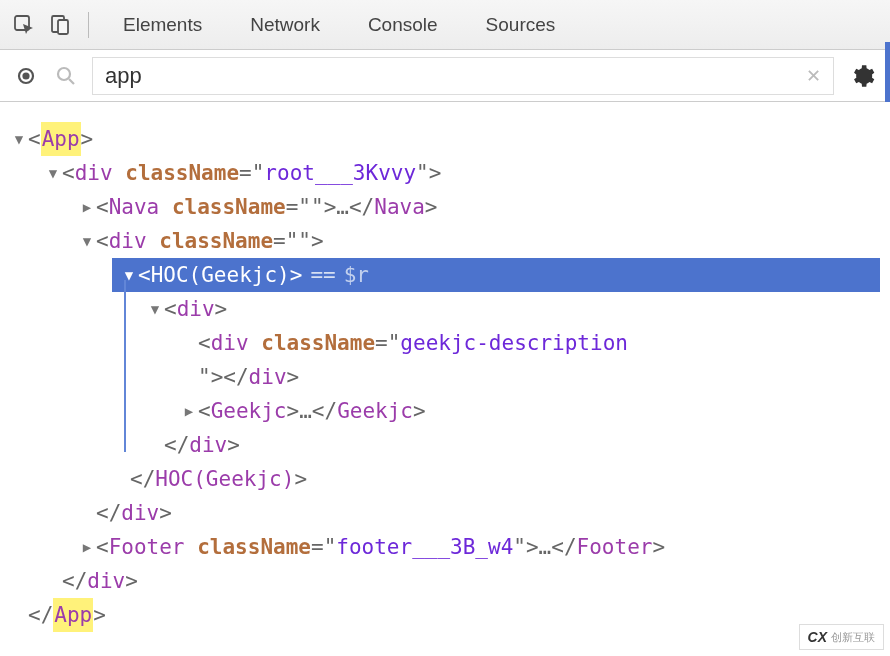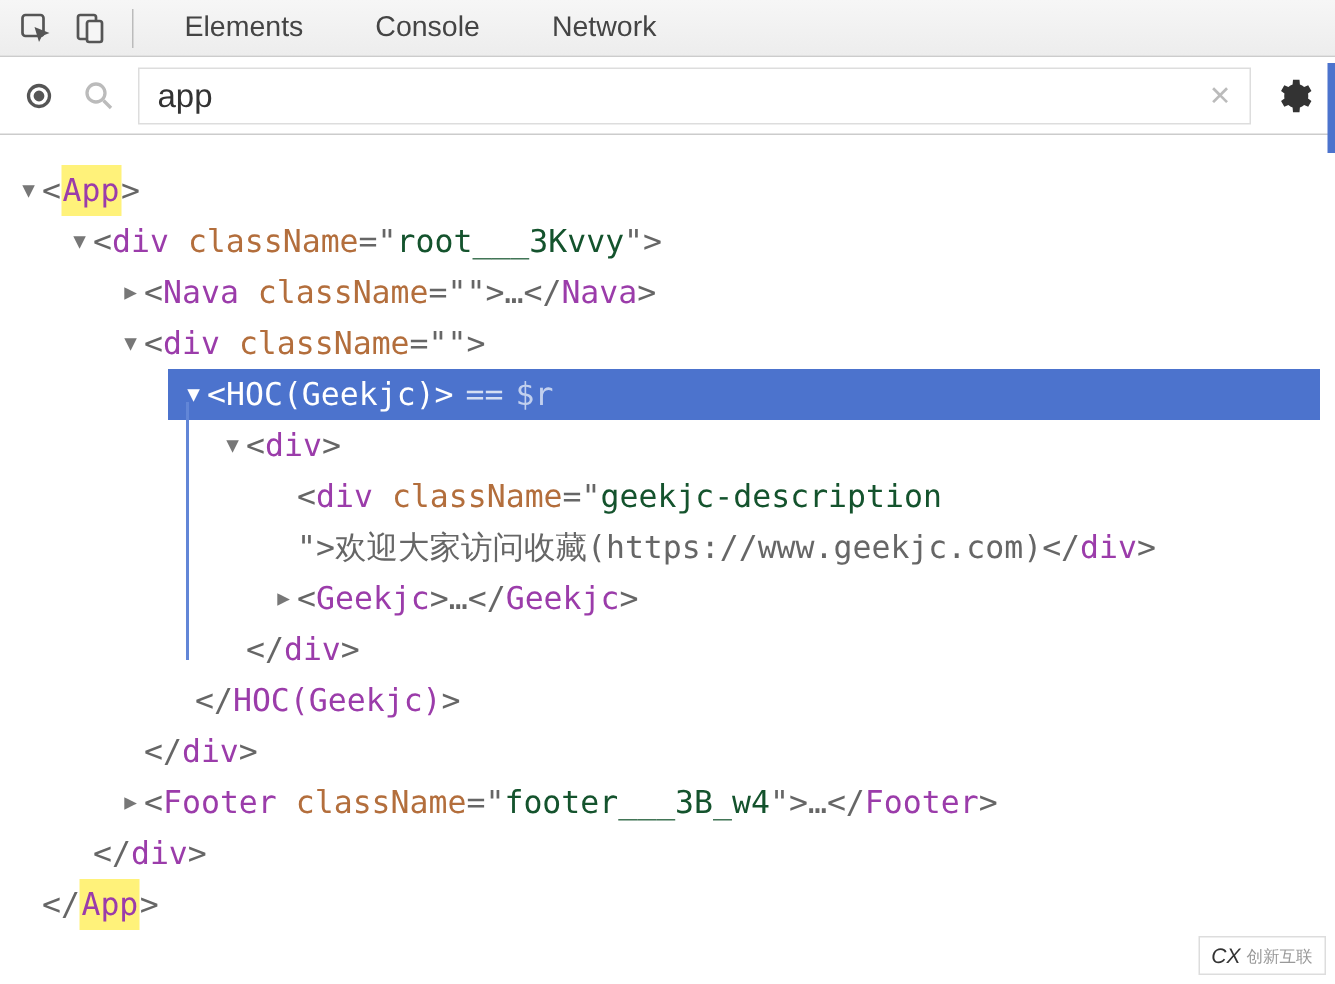--- a/index.html
+++ b/index.html
@@ -7,21 +7,21 @@
       font-family: -apple-system, BlinkMacSystemFont, "Segoe UI", sans-serif;
       background: #fff;
       width: 890px;
       height: 656px;
       overflow: hidden;
       position: relative;
     }
     .tabs-bar {
       display: flex;
       align-items: center;
-      height: 38px;
+      height: 50px;
       border-bottom: 1px solid #ccc;
       background: linear-gradient(#f6f6f6, #ededed);
       padding: 0 8px;
       gap: 4px;
     }
     .inspect-icon, .device-icon {
       width: 32px;
       height: 32px;
       display: flex;
       align-items: center;
@@ -115,22 +115,22 @@
       cursor: pointer;
     }
     .indent-0 { padding-left: 0px; }
     .indent-1 { padding-left: 34px; }
     .indent-2 { padding-left: 68px; }
     .indent-3 { padding-left: 102px; }
     .indent-4 { padding-left: 136px; }
     .indent-5 { padding-left: 170px; }
     .punct { color: #666; }
     .tag-purple { color: #9b3caa; }
-    .attr-name { color: #b36e3c; }
-    .attr-val { color: #14532d; }
+    .attr-name { color: #b36e3c; font-weight: bold; }
+    .attr-val { color: #6d28d9; }
     .q { color: #666; }
     .highlight {
       background: #fff27a;
       padding: 0 1px;
     }
     .selected-row {
       background: #4c73cd;
       color: #fff;
       margin-left: 102px;
       margin-right: 0;
@@ -167,21 +167,21 @@
       font-size: 11px;
       color: #999;
       border: 1px solid #ddd;
       padding: 4px 8px;
       display: flex;
       align-items: center;
       gap: 4px;
       background: #fff;
     }
     .watermark .cx {
-      font-weight: normal;
+      font-weight: bold;
       font-size: 14px;
       font-style: italic;
       color: #333;
     }
   </style>
 </head>
 <body>
 
 <div class="tabs-bar">
   <div class="inspect-icon">
@@ -191,22 +191,23 @@
     </svg>
   </div>
   <div class="device-icon">
     <svg width="22" height="22" viewBox="0 0 22 22" fill="none" stroke="#555" stroke-width="1.8">
       <rect x="3" y="2" width="12" height="16" rx="1.5"></rect>
       <rect x="9" y="6" width="10" height="14" rx="1.5" fill="#f6f6f6"></rect>
     </svg>
   </div>
   <div class="tab-divider"></div>
   <div class="tab">Elements</div>
+  <div class="tab">Network</div>
   <div class="tab">Console</div>
-  <div class="tab">Network</div>
+  <div class="tab">Sources</div>
 </div>
 
 <div class="scroll-indicator"></div>
 
 <div class="search-bar">
   <div class="circle-icon">
     <svg width="24" height="24" viewBox="0 0 24 24" fill="none" stroke="#555" stroke-width="2.2">
       <circle cx="12" cy="12" r="7"></circle>
       <circle cx="12" cy="12" r="2.5" fill="#555"></circle>
     </svg>
@@ -271,21 +272,20 @@
   </div>
 
   <div class="tree-row indent-5">
     <span class="arrow" style="visibility:hidden">▶</span>
     <span class="punct">&lt;</span><span class="tag-purple">div</span>&nbsp;<span class="attr-name">className</span><span class="punct">=</span><span class="q">"</span><span class="attr-val">geekjc-description</span>
   </div>
 
   <div class="tree-row wrap-continuation">
     <span class="q">"</span>
       <span class="punct">&gt;</span>
-      <span class="close-text">欢迎大家访问收藏(https://www.geekjc.com)</span>
       <span class="punct">&lt;/</span>
       <span class="tag-purple">div</span>
       <span class="punct">&gt;</span>
   </div>
 
   <div class="tree-row indent-5">
     <span class="arrow">▶</span>
     <span class="punct">&lt;</span>
       <span class="tag-purple">Geekjc</span>
       <span class="punct">&gt;</span>

